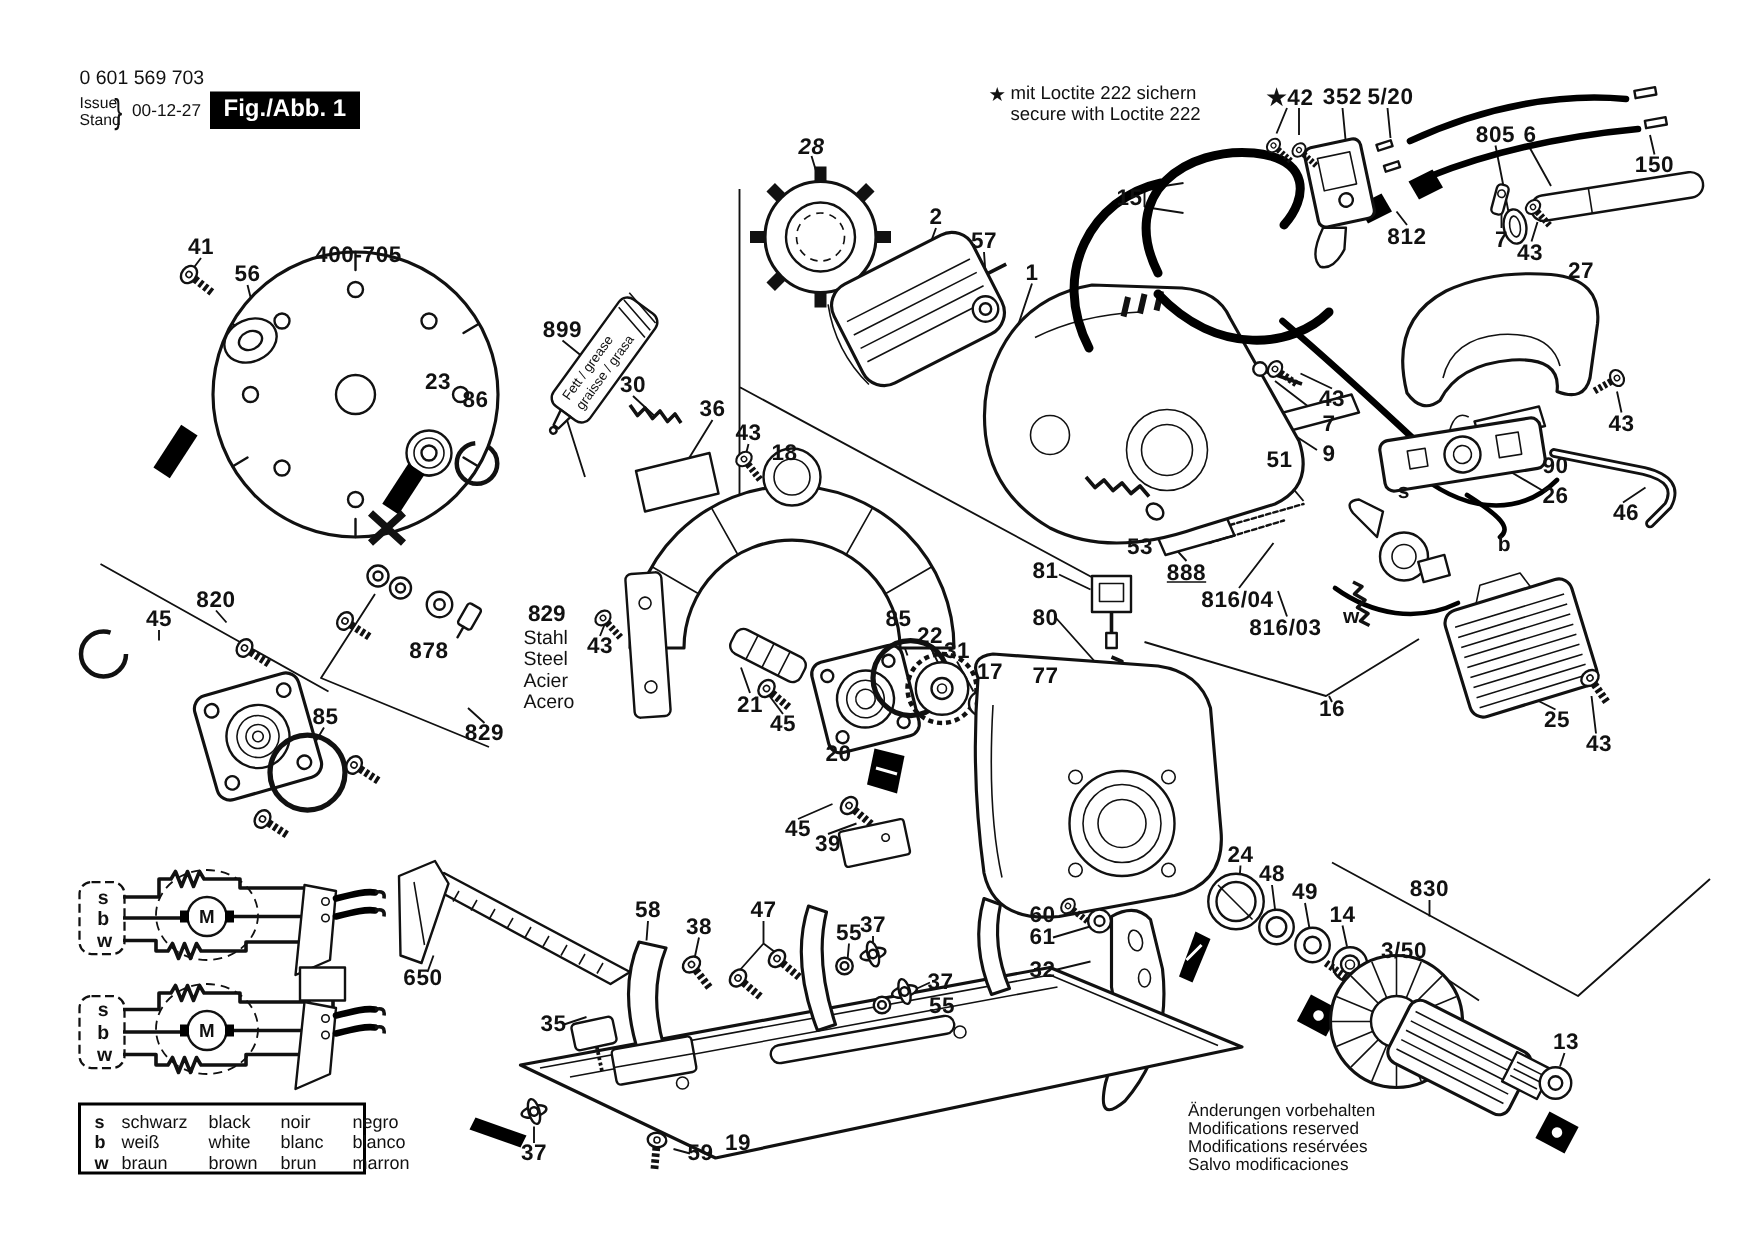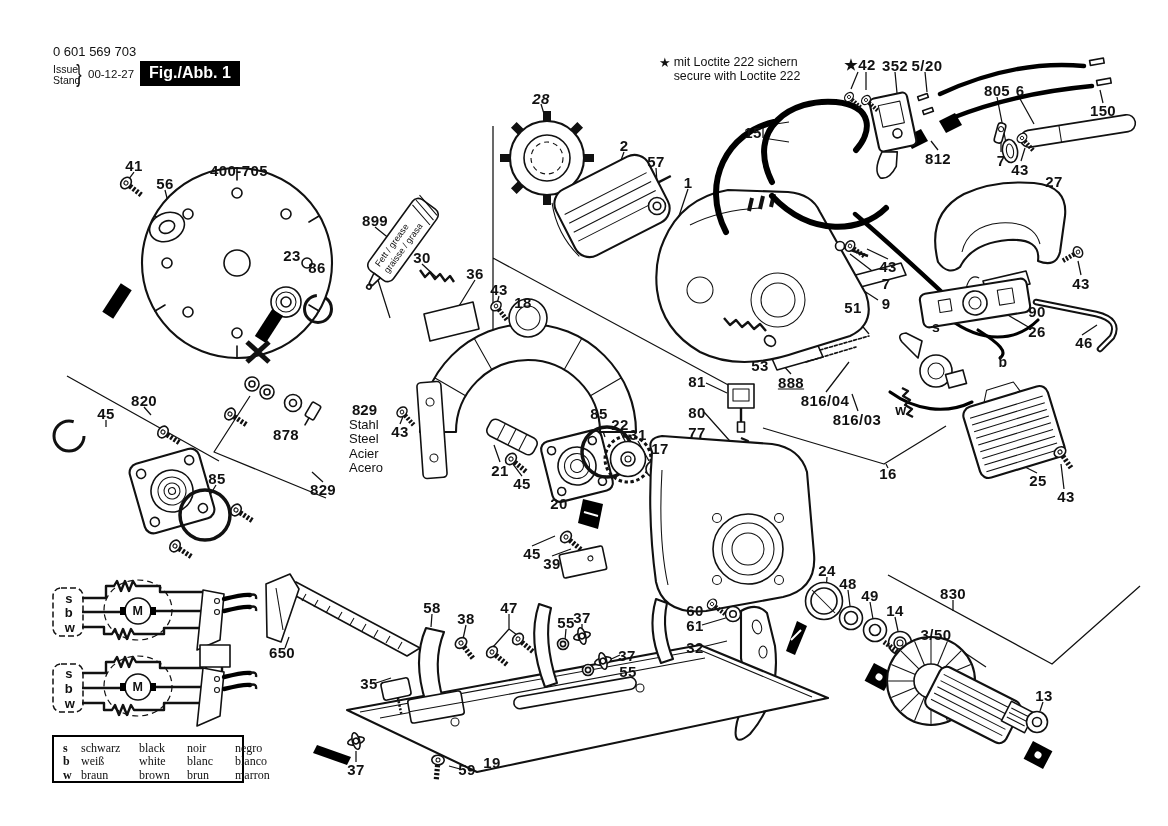--- a/index.html
+++ b/index.html
@@ -29,21 +29,21 @@
   .hdr-date{position:absolute;left:88px;top:68px;font-size:11.5px;}
   .figbox{position:absolute;left:140px;top:61px;background:#000;color:#fff;font-weight:bold;
           font-size:16px;padding:3px 9px 4px 9px;}
   .loctite{position:absolute;left:659px;top:56px;font-size:12.4px;line-height:13.6px;display:flex;}
   .loctite .star{font-size:13px;margin-right:3px;}
   .mods{position:absolute;left:792px;top:735px;font-size:11.4px;line-height:12px;}
   .material{position:absolute;left:349px;top:403px;font-size:13px;line-height:14.5px;}
   .material .mp{font-weight:bold;font-size:15px;padding-left:3px;}
   .legend{position:absolute;left:52px;top:735px;width:192px;height:48px;border:2px solid #000;
           padding:5px 0 0 9px;box-sizing:border-box;}
-  .leg-row{white-space:nowrap;font-size:12px;line-height:13.4px;font-family:Liberation Serif, serif;}
+  .leg-row{white-space:nowrap;font-size:12px;line-height:13.4px;}
   .leg-c{display:inline-block;}
   .leg-c0{width:18px;font-weight:bold;}
   .leg-c1{width:58px;}
   .leg-c2{width:48px;}
   .leg-c3{width:48px;}
 </style>
 </head>
 <body>
 
 <div class="page">
@@ -531,20 +531,26 @@
   <div class="material">
     <div class="mp">829</div>
     <div>
         <div>Stahl</div>
         <div>Steel</div>
         <div>Acier</div>
         <div>Acero</div>
       </div>
   </div>
 
+  <div class="mods">
+      <div>Änderungen vorbehalten</div>
+      <div>Modifications reserved</div>
+      <div>Modifications resérvées</div>
+      <div>Salvo modificaciones</div>
+    </div>
 
   <div class="legend">
     <div>
         <div class="leg-row"><span class="leg-c leg-c0">s</span><span class="leg-c leg-c1">schwarz</span><span class="leg-c leg-c2">black</span><span class="leg-c leg-c3">noir</span><span class="leg-c leg-c4">negro</span></div>
         <div class="leg-row"><span class="leg-c leg-c0">b</span><span class="leg-c leg-c1">weiß</span><span class="leg-c leg-c2">white</span><span class="leg-c leg-c3">blanc</span><span class="leg-c leg-c4">blanco</span></div>
         <div class="leg-row"><span class="leg-c leg-c0">w</span><span class="leg-c leg-c1">braun</span><span class="leg-c leg-c2">brown</span><span class="leg-c leg-c3">brun</span><span class="leg-c leg-c4">marron</span></div>
       </div>
   </div>
 
   <div class="layer">
@@ -578,21 +584,21 @@
       <span class="lbl" style="left: 886px; top: 283px;">7</span>
       <span class="lbl" style="left: 886px; top: 303px;">9</span>
       <span class="lbl" style="left: 853px; top: 307px;">51</span>
       <span class="lbl" style="left: 1037px; top: 311px;">90</span>
       <span class="lbl" style="left: 1037px; top: 331px;">26</span>
       <span class="lbl" style="left: 1084px; top: 342px;">46</span>
       <span class="lbl" style="left: 760px; top: 365px;">53</span>
       <span class="lbl" style="left: 791px; top: 382px; text-decoration: underline;">888</span>
       <span class="lbl" style="left: 697px; top: 381px;">81</span>
       <span class="lbl" style="left: 697px; top: 412px;">80</span>
-      <span class="lbl" style="left: 697px; top: 432px;">77</span>
+      <span class="lbl" style="left: 697px; top: 451px;">77</span>
       <span class="lbl" style="left: 825px; top: 400px;">816/04</span>
       <span class="lbl" style="left: 857px; top: 419px;">816/03</span>
       <span class="lbl" style="left: 888px; top: 473px;">16</span>
       <span class="lbl" style="left: 1038px; top: 480px;">25</span>
       <span class="lbl" style="left: 1066px; top: 496px;">43</span>
       <span class="lbl" style="left: 144px; top: 400px;">820</span>
       <span class="lbl" style="left: 106px; top: 413px;">45</span>
       <span class="lbl" style="left: 217px; top: 478px;">85</span>
       <span class="lbl" style="left: 286px; top: 434px;">878</span>
       <span class="lbl" style="left: 323px; top: 489px;">829</span>

